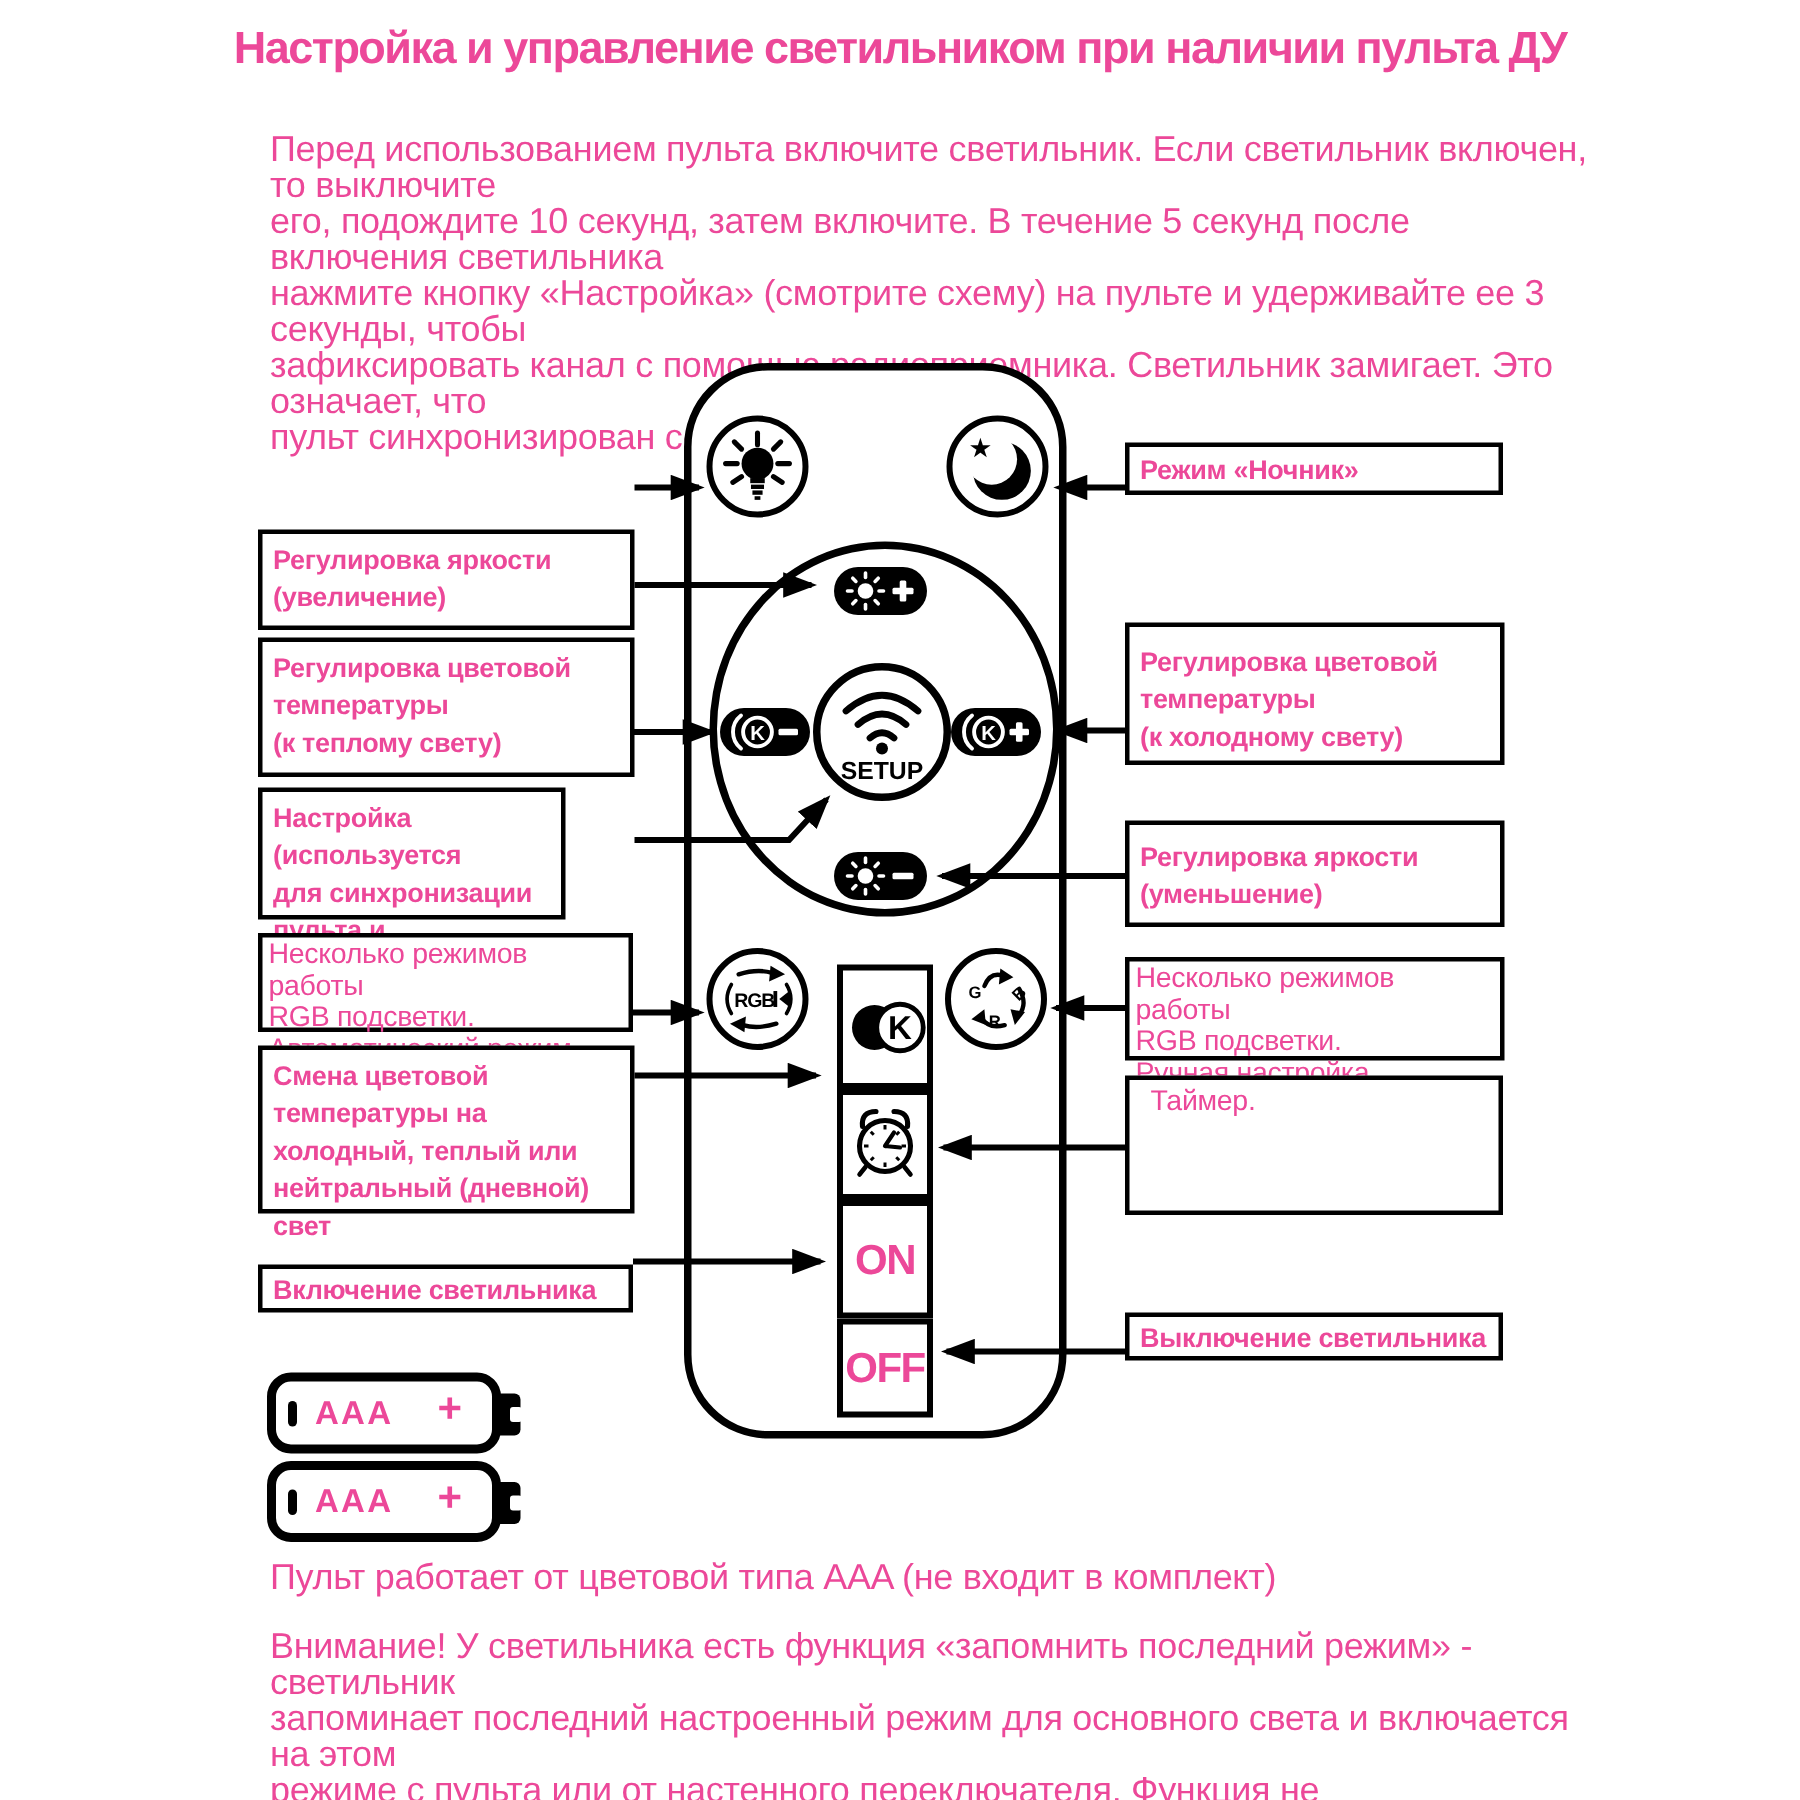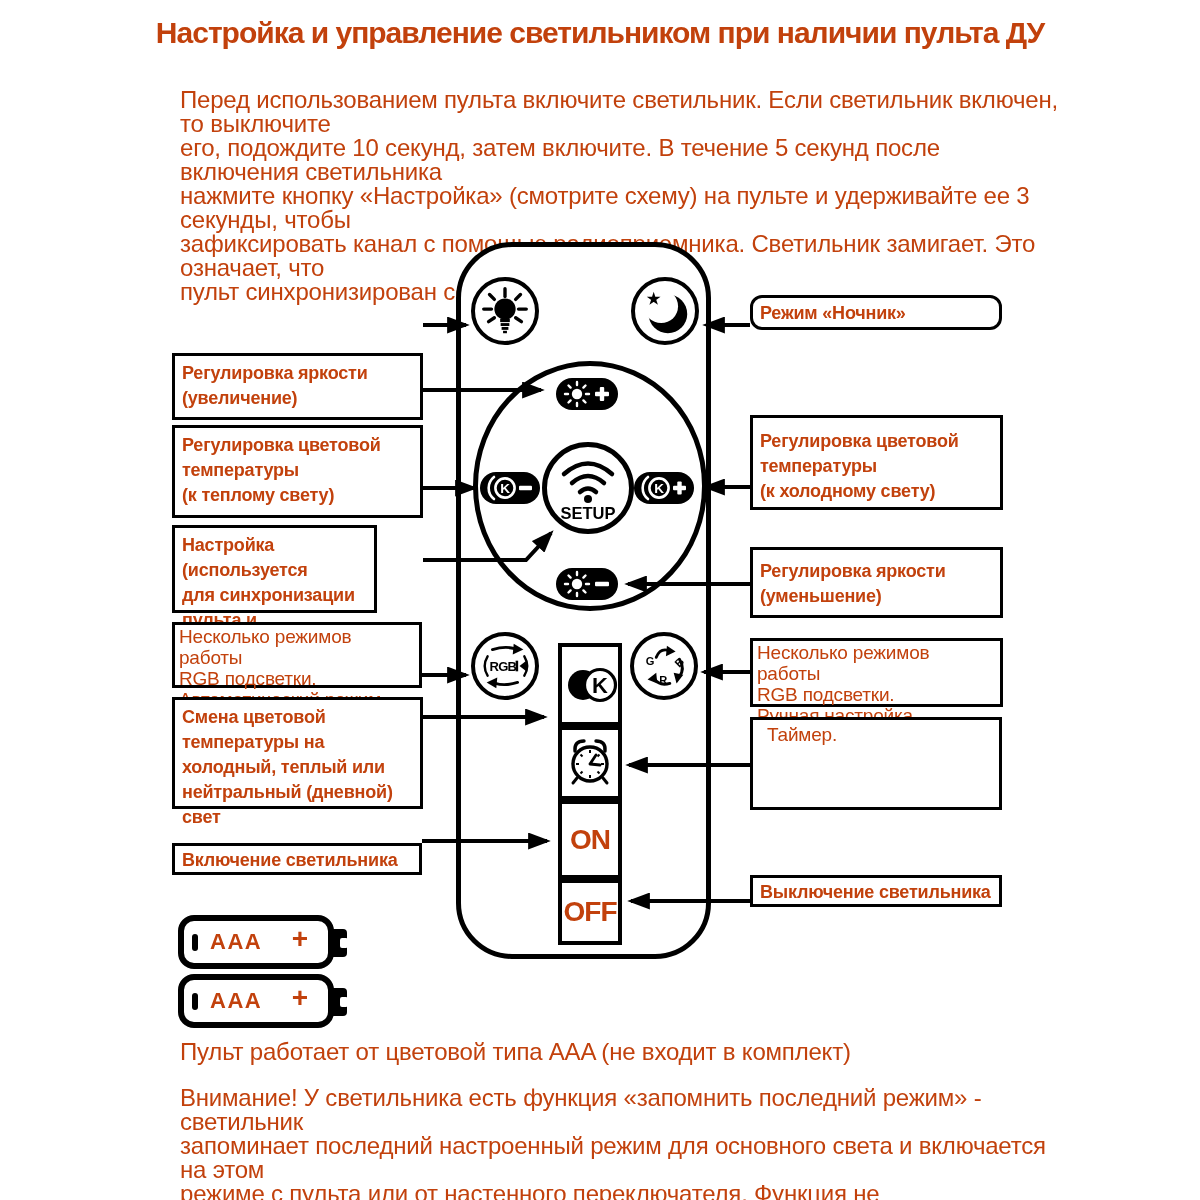--- a/index.html
+++ b/index.html
@@ -1,17 +1,17 @@
 <!DOCTYPE html>
 <html><head>
 <meta charset="utf-8">
 <style>
   html,body{margin:0;padding:0;background:#fff;}
   .page{position:relative;width:1200px;height:1200px;background:#fff;overflow:hidden;
-        font-family:"Liberation Sans",sans-serif;color:#c2410c;}
+        font-family:"Liberation Sans",sans-serif;color:#ec4899;}
   .abs{position:absolute;}
   .title{left:0;top:16px;width:1200px;text-align:center;font-weight:bold;font-size:30px;
          letter-spacing:-1px;white-space:nowrap;}
   .para{left:180px;width:880px;font-weight:normal;font-size:24px;line-height:24px;
         letter-spacing:-0.2px;white-space:pre-line;}
   .callout{border:3px solid #000;box-sizing:border-box;font-weight:bold;font-size:18px;
            line-height:25px;padding:5px 7px;white-space:pre-line;letter-spacing:-0.2px;background:#fff;}
   .callout.regular{font-weight:normal;font-size:19px;line-height:21px;padding:1px 4px;}
   .remote{left:456px;top:242px;width:255px;height:717px;border:5px solid #000;
           border-radius:56px;box-sizing:border-box;background:#fff;}
@@ -213,21 +213,21 @@
   <div class="abs callout regular" style="left:172px;top:622px;width:250px;height:66px;">Несколько режимов работы
 RGB подсветки.
 Автоматический режим.</div>
   <div class="abs callout" style="left:172px;top:697px;width:251px;height:112px;">Смена цветовой
 температуры на
 холодный, теплый или
 нейтральный (дневной)
 свет</div>
   <div class="abs callout" style="left:172px;top:843px;width:250px;height:32px;padding-top:2px;">Включение светильника</div>
 
-  <div class="abs callout" style="left:750px;top:295px;width:252px;height:35px;padding-top:3px;border-radius:12px;">Режим «Ночник»</div>
+  <div class="abs callout" style="left:750px;top:295px;width:252px;height:35px;padding-top:3px;">Режим «Ночник»</div>
   <div class="abs callout" style="left:750px;top:415px;width:253px;height:95px;padding-top:11px;">Регулировка цветовой
 температуры
 (к холодному свету)</div>
   <div class="abs callout" style="left:750px;top:547px;width:253px;height:71px;padding-top:9px;">Регулировка яркости
 (уменьшение)</div>
   <div class="abs callout regular" style="left:750px;top:638px;width:253px;height:69px;">Несколько режимов работы
 RGB подсветки.
 Ручная настройка.</div>
   <div class="abs callout regular" style="left:750px;top:717px;width:252px;height:93px;padding:4px 14px;">Таймер.</div>
   <div class="abs callout" style="left:750px;top:875px;width:252px;height:32px;padding-top:2px;">Выключение светильника</div>

